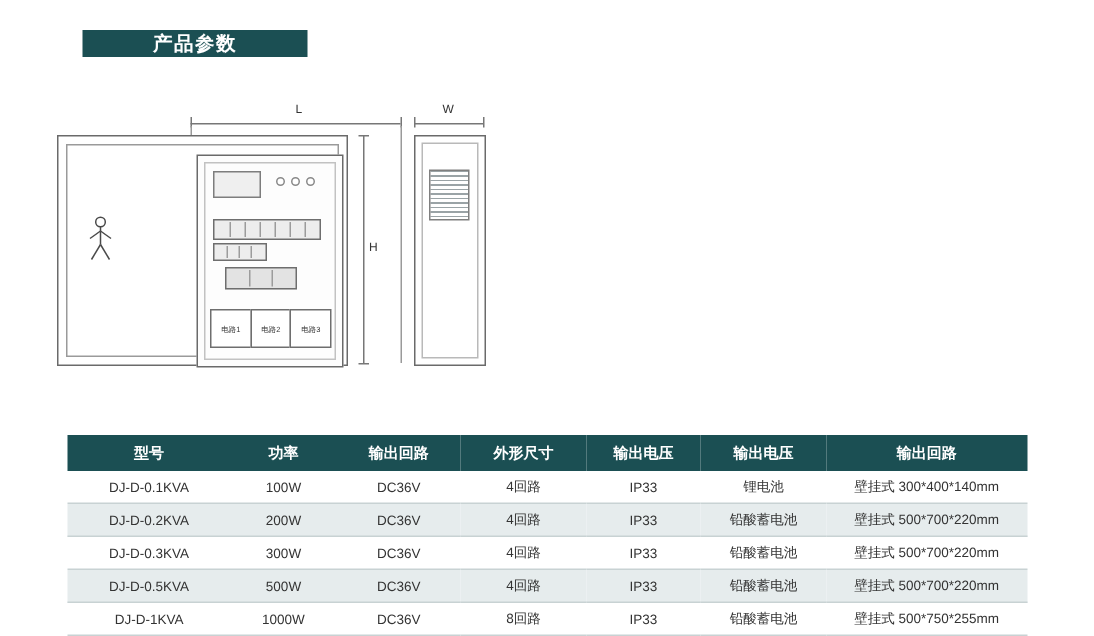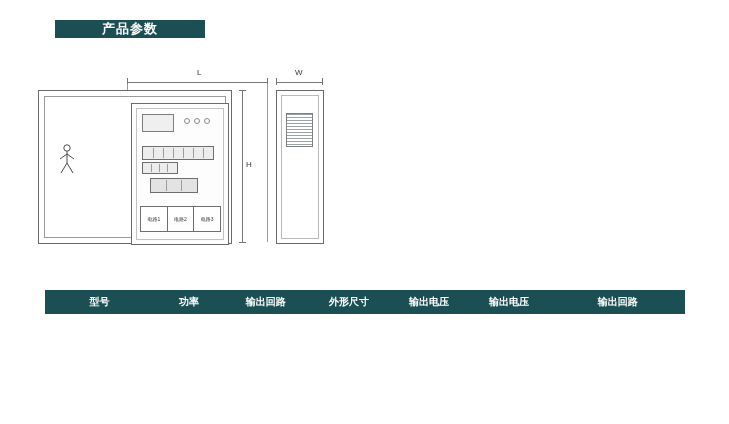--- a/index.html
+++ b/index.html
@@ -359,14 +359,59 @@
       <th style="width:17%">型号</th>
       <th style="width:11%">功率</th>
       <th style="width:13%">输出回路</th>
       <th style="width:13%">外形尺寸</th>
       <th style="width:12%">输出电压</th>
       <th style="width:13%">输出电压</th>
       <th style="width:21%">输出回路</th>
     </tr>
   </thead>
   <tbody>
+    <tr>
+      <td>DJ-D-0.1KVA</td>
+      <td>100W</td>
+      <td>DC36V</td>
+      <td>4回路</td>
+      <td>IP33</td>
+      <td>锂电池</td>
+      <td>壁挂式 300*400*140mm</td>
+    </tr>
+    <tr>
+      <td>DJ-D-0.2KVA</td>
+      <td>200W</td>
+      <td>DC36V</td>
+      <td>4回路</td>
+      <td>IP33</td>
+      <td>铅酸蓄电池</td>
+      <td>壁挂式 500*700*220mm</td>
+    </tr>
+    <tr>
+      <td>DJ-D-0.3KVA</td>
+      <td>300W</td>
+      <td>DC36V</td>
+      <td>4回路</td>
+      <td>IP33</td>
+      <td>铅酸蓄电池</td>
+      <td>壁挂式 500*700*220mm</td>
+    </tr>
+    <tr>
+      <td>DJ-D-0.5KVA</td>
+      <td>500W</td>
+      <td>DC36V</td>
+      <td>4回路</td>
+      <td>IP33</td>
+      <td>铅酸蓄电池</td>
+      <td>壁挂式 500*700*220mm</td>
+    </tr>
+    <tr>
+      <td>DJ-D-1KVA</td>
+      <td>1000W</td>
+      <td>DC36V</td>
+      <td>8回路</td>
+      <td>IP33</td>
+      <td>铅酸蓄电池</td>
+      <td>壁挂式 500*750*255mm</td>
+    </tr>
   </tbody>
 </table>
 
 </body></html>

